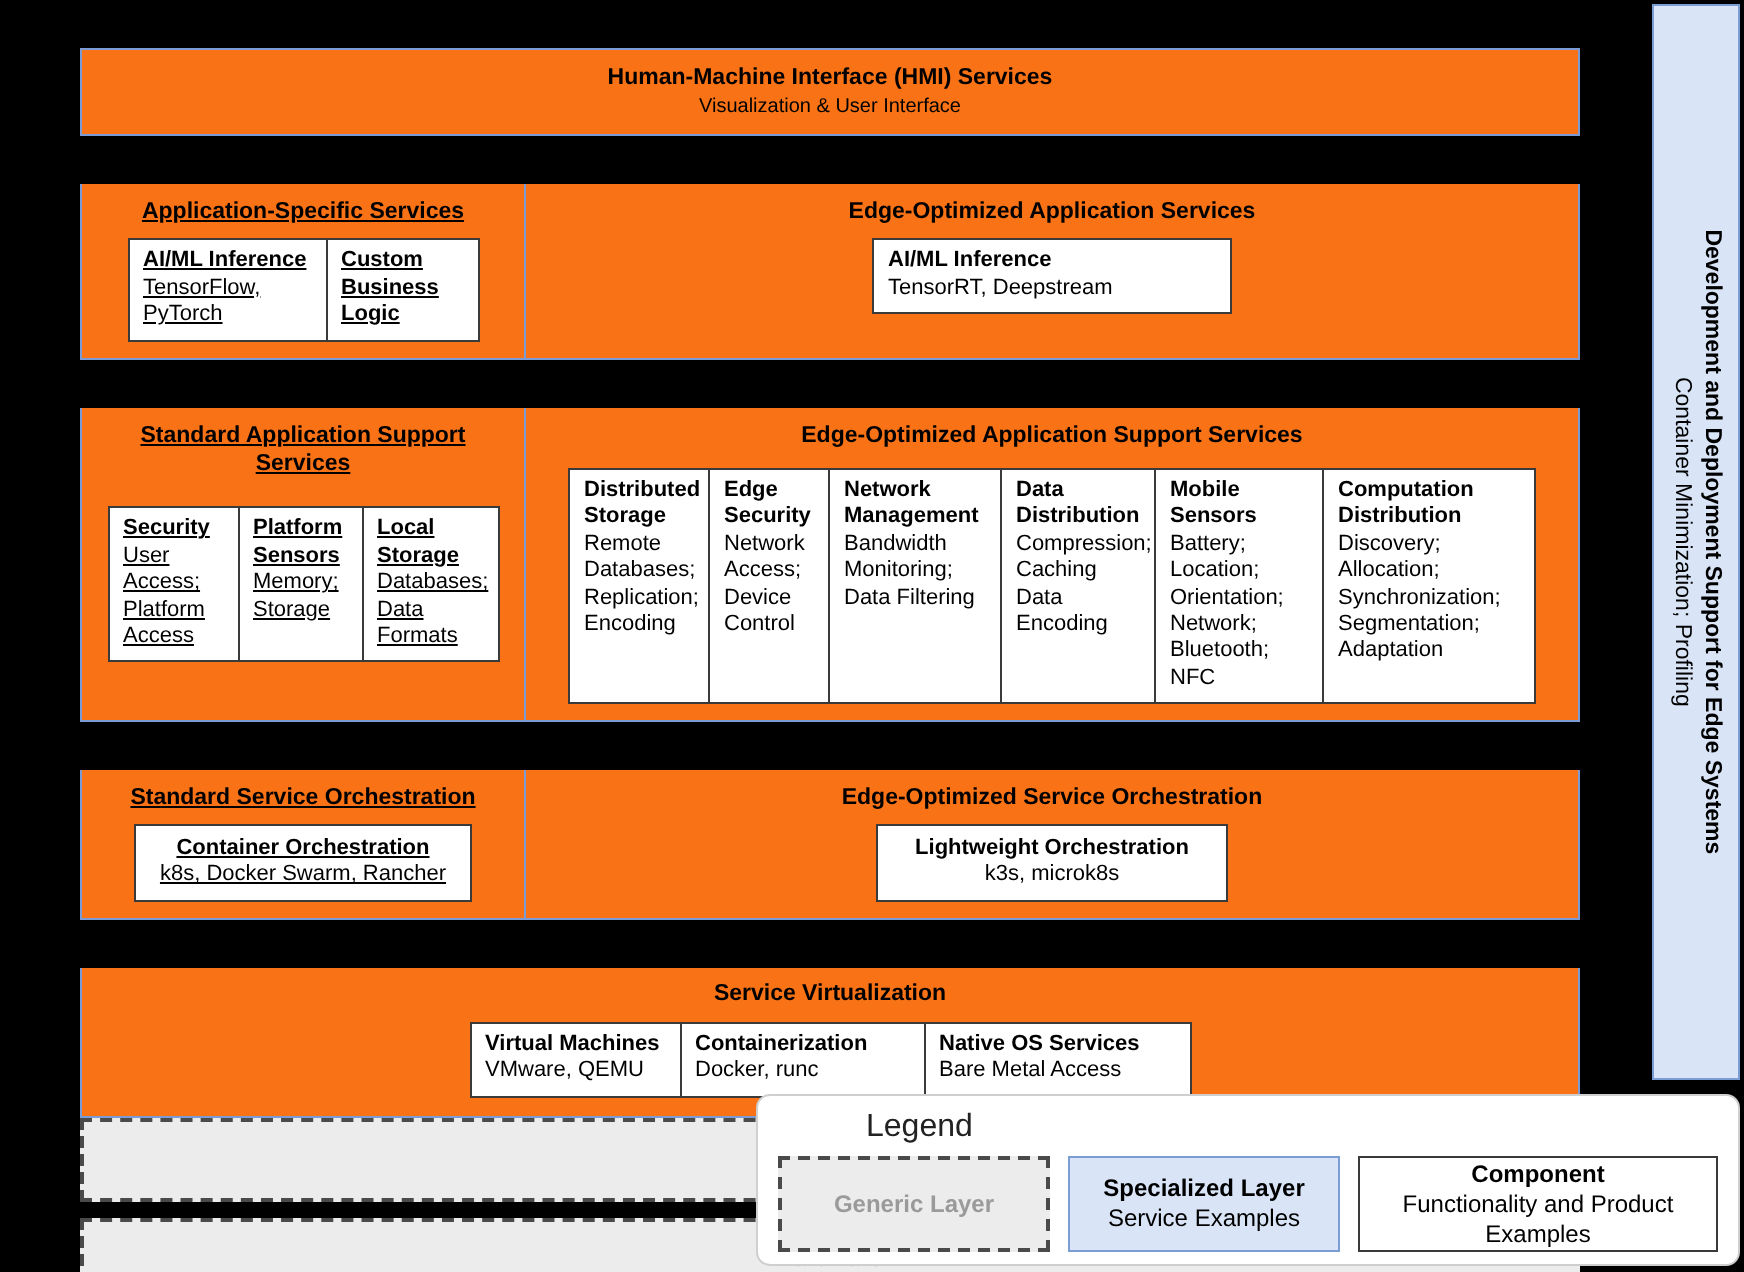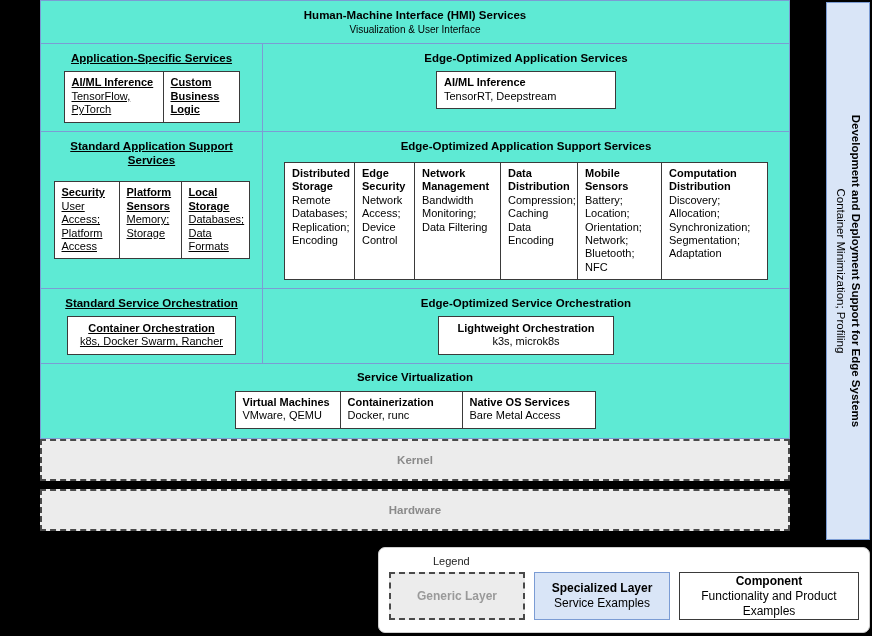--- a/index.html
+++ b/index.html
@@ -19,23 +19,24 @@
   
   #stack {
     position: absolute;
     left: 40px; top: 0px;
     width: 750px;
     display: flex;
     flex-direction: column;
   }
 
   .blue-layer {
-    background: #5eead4;
+    background: #f97316;
     border: 1px solid #7b9cd4;
     border-top: none;
+    margin-top: 24px;
   }
   .blue-layer.first { border-top: 1px solid #7b9cd4; }
 
   .layer-title {
     font-size: 11.5px;
     font-weight: bold;
     color: #000;
     text-align: center;
     line-height: 1.25;
   }
@@ -134,21 +135,21 @@
   
   #legend {
     position: absolute;
     left: 378px; top: 547px;
     width: 492px; height: 86px;
     background: #ffffff;
     border: 1px solid #cfcfcf;
     border-radius: 7px;
     padding: 7px 10px 8px 10px;
   }
-  #legend-title { font-size: 11px; color: #222; margin-bottom: 5px; padding-left: 44px; }
+  #legend-title { font-size: 16px; color: #222; margin-bottom: 5px; padding-left: 44px; }
   #legend-items { display: flex; gap: 9px; align-items: stretch; height: 48px; }
   .lg {
     display: flex; flex-direction: column;
     align-items: center; justify-content: center;
     text-align: center; padding: 3px 8px;
   }
   .lg-generic {
     width: 136px; background: #ececec; border: 2px dashed #4a4a4a;
     color: #9a9a9a; font-size: 12px; font-weight: bold;
   }

